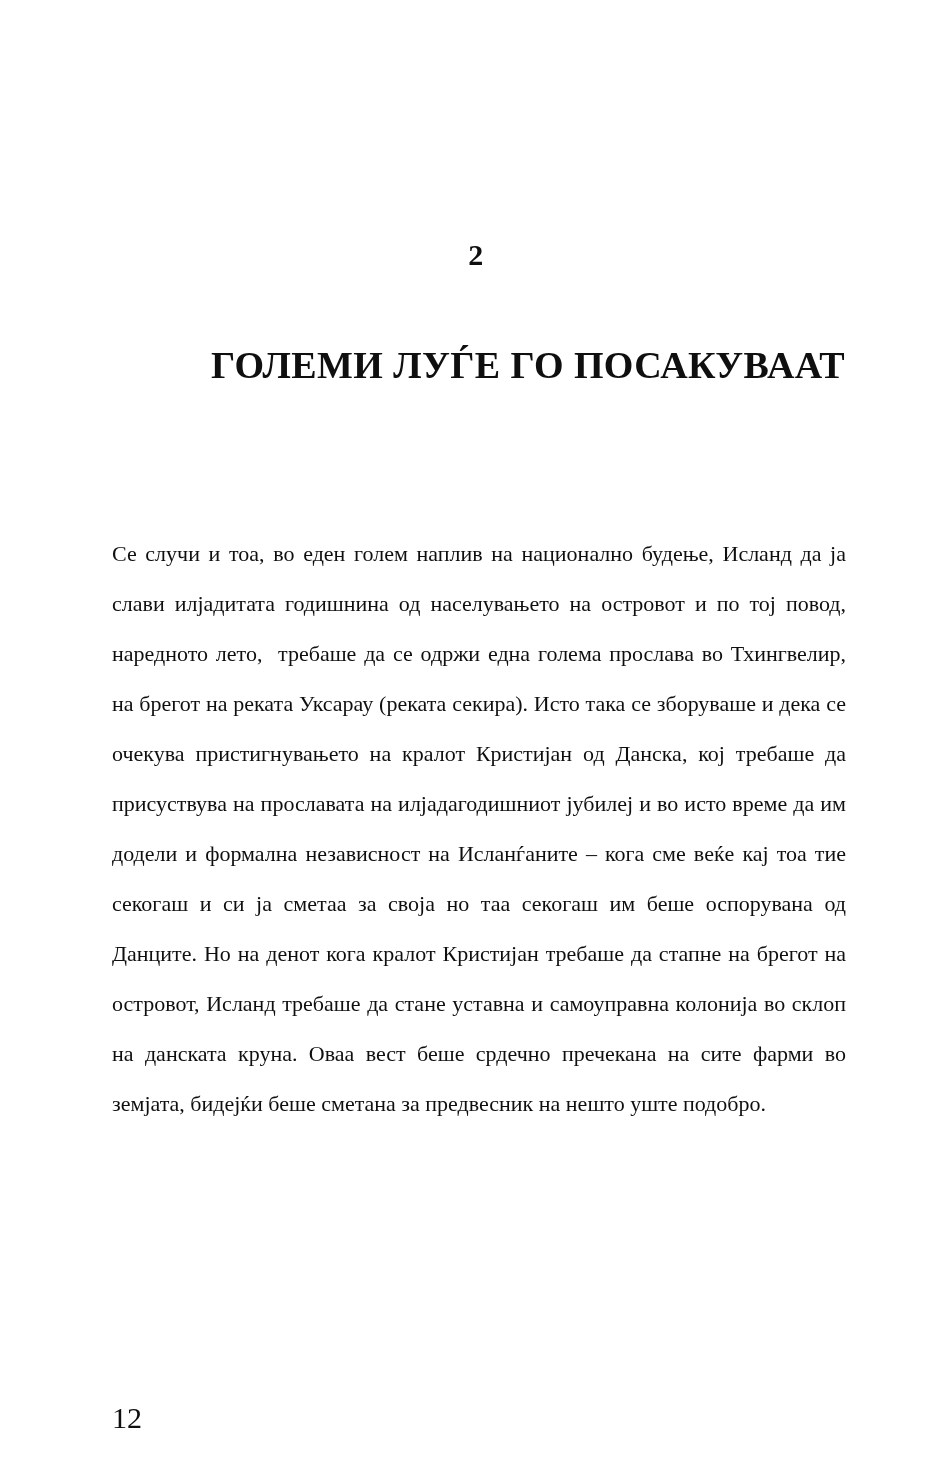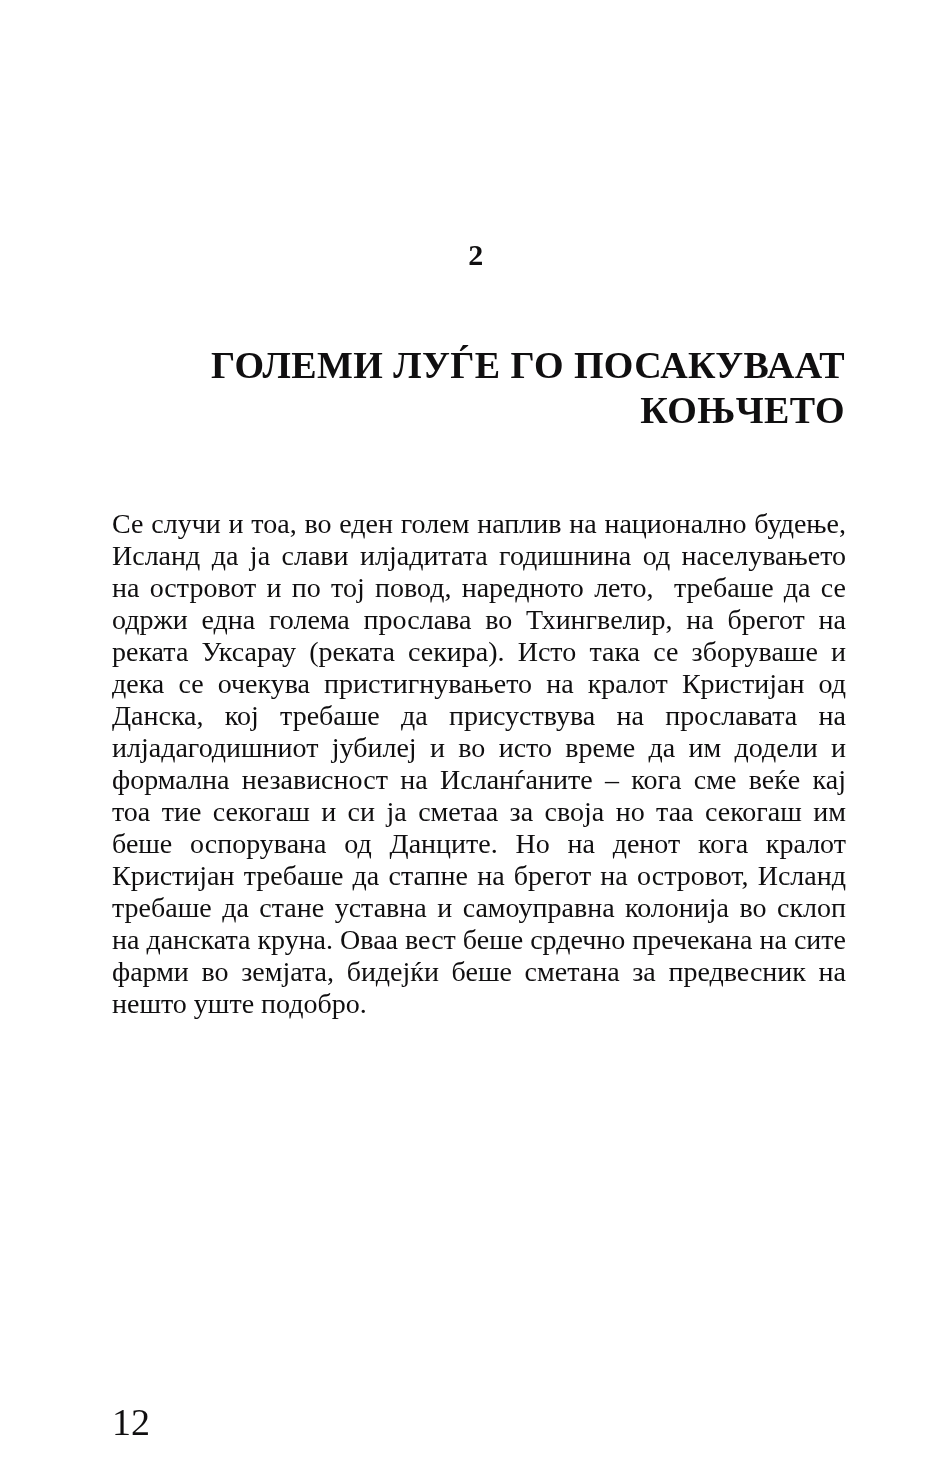--- a/index.html
+++ b/index.html
@@ -44,24 +44,24 @@
   }
   .chapter-title .title-line {
     display: block;
     white-space: nowrap;
   }
 
   
   .body-block {
     position: absolute;
     left: 112px;
-    top: 508px;
+    top: 529px;
     width: 734px;
-    font-size: 28px;
-    line-height: 32px;
+    font-size: 22px;
+    line-height: 50px;
     text-align: justify;
     text-justify: inter-word;
   }
   .body-block p {
     margin: 0;
     text-align: justify;
     text-justify: inter-word;
     white-space: pre-wrap;
   }
   .body-block p.indent {
@@ -70,34 +70,33 @@
   
   .body-block p.cont:last-child {
     text-align-last: justify;
   }
 
   
   .page-number {
     position: absolute;
     left: 112px;
     top: 1400px;
-    font-size: 38px;
+    font-size: 30px;
     line-height: 1.2;
   }
 </style>
 </head>
 <body>
 
 <div class="page">
 
   <div class="chapter-number">2</div>
 
   <h1 class="chapter-title">
     <span class="title-line">ГОЛЕМИ ЛУЃЕ ГО ПОСАКУВААТ</span>
-    <span class="title-line">КОЊЧЕТО</span>
   </h1>
 
   <div class="body-block">
     <p>Се случи и тоа, во еден голем наплив на национално будење, Исланд да ја слави илјадитата годишнина од населувањето на островот и по тој повод, наредното лето,  требаше да се одржи една голема прослава во Тхингвелир, на брегот на реката Уксарау (реката секира). Исто така се зборуваше и дека се очекува пристигнувањето на кралот Кристијан од Данска, кој требаше да присуствува на прославата на илјадагодишниот јубилеј и во исто време да им додели и формална независност на Исланѓаните – кога сме веќе кај тоа тие секогаш и си ја сметаа за своја но таа секогаш им беше оспорувана од Данците. Но на денот кога кралот Кристијан требаше да стапне на брегот на островот, Исланд требаше да стане уставна и самоуправна колонија во склоп на данската круна. Оваа вест беше срдечно пречекана на сите фарми во земјата, бидејќи беше сметана за предвесник на нешто уште подобро.</p>
   </div>
 
   <div class="page-number">12</div>
 
 </div>
 

